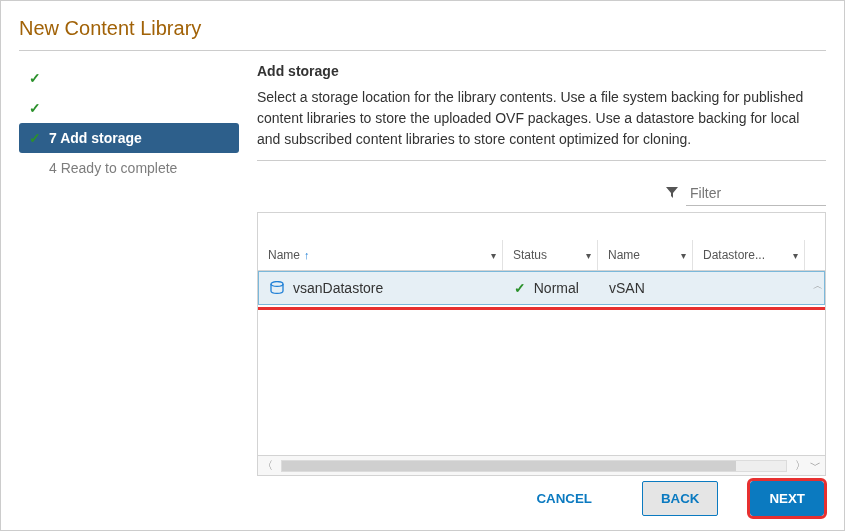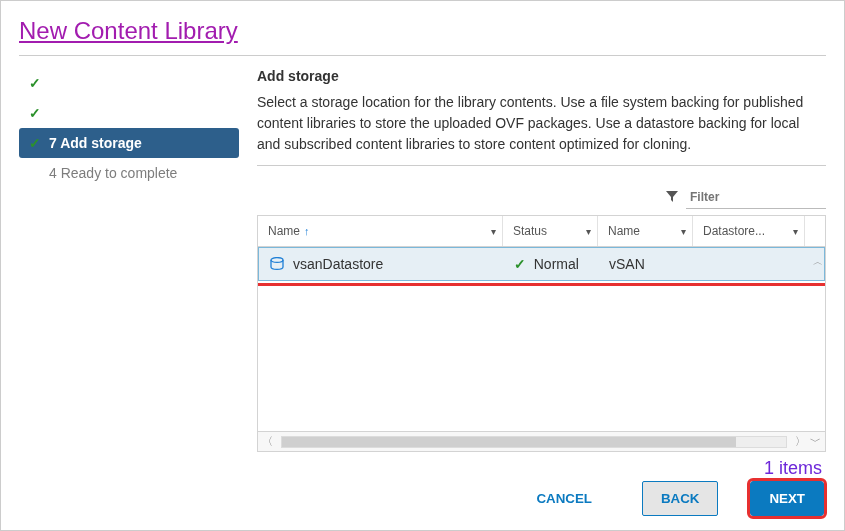--- a/index.html
+++ b/index.html
@@ -10,25 +10,24 @@
     color: #333;
   }
   .wizard {
     width: 845px;
     height: 531px;
     border: 1px solid #ccc;
     padding: 12px 18px;
     position: relative;
   }
   .title {
-    font-size: 24px;
+    font-size: 20px;
     font-weight: 400;
-    color: #a21caf;
+    color: #a16207;
     margin: 4px 0 10px 0;
-    text-decoration: underline;
   }
   .hr {
     height: 1px;
     background: #ccc;
     margin-bottom: 12px;
   }
   .body {
     display: flex;
     gap: 18px;
   }
@@ -89,36 +88,36 @@
     margin-bottom: 6px;
   }
   .filter-icon {
     color: #555;
     margin-right: 8px;
   }
   .filter-input {
     border: none;
     border-bottom: 1px solid #bbb;
     padding: 4px;
-    font-size: 12px;
+    font-size: 14px;
     width: 140px;
     outline: none;
     color: #333;
-    font-weight: bold;
   }
 
   .grid {
     border: 1px solid #d3d3d3;
   }
   .grid-header {
     display: flex;
     background: #fff;
     border-bottom: 1px solid #d3d3d3;
     font-size: 12px;
     color: #555;
+    margin-top: 27px;
   }
   .gh-cell {
     padding: 8px 10px;
     border-right: 1px solid #e2e2e2;
     display: flex;
     align-items: center;
     position: relative;
   }
   .gh-name { flex: 0 0 245px; }
   .gh-status { flex: 0 0 95px; }

